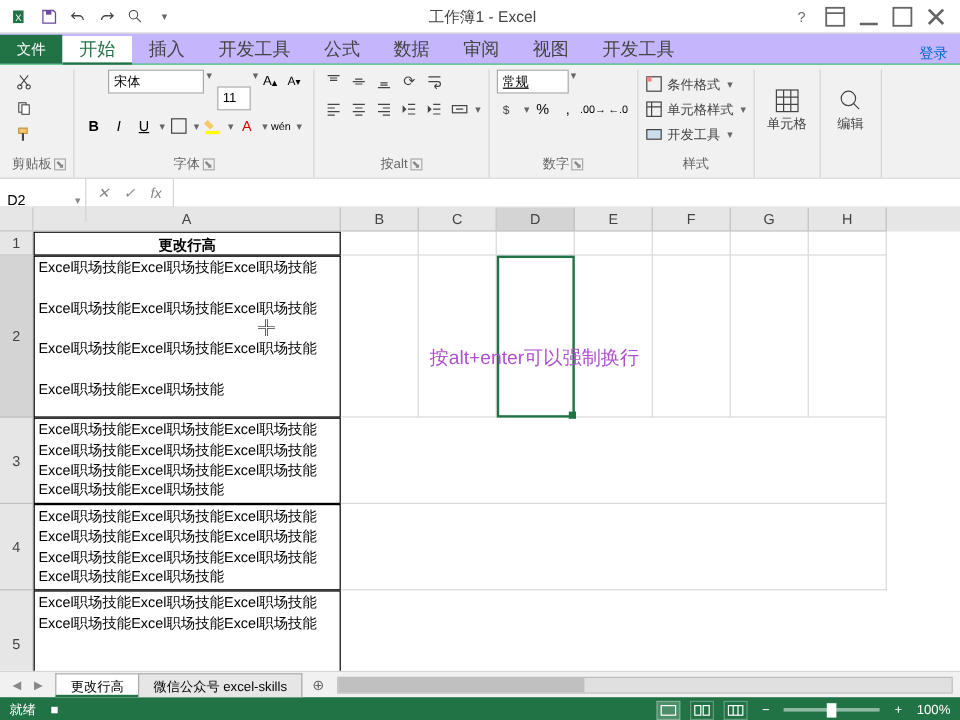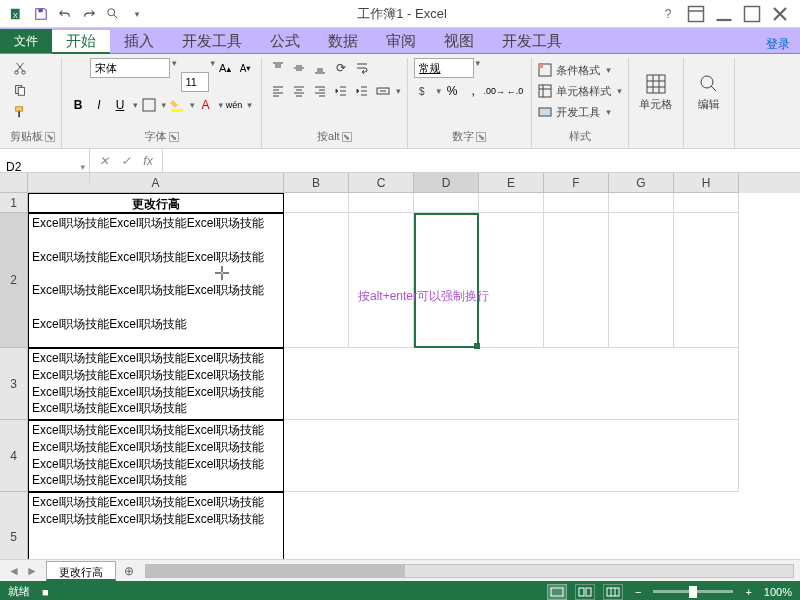--- a/index.html
+++ b/index.html
@@ -37,40 +37,40 @@
 .font-group-col { display:flex; flex-direction:column; gap:3px; }
 .font-select { display:flex; }
 .font-select input { border:1px solid #aaa; background:#fff; height:20px; font-size:11px; padding: 0 4px; }
 
 .styles-list { display:flex; flex-direction:column; gap:1px; padding-top:2px;}
 .style-item { display:flex; align-items:center; gap:4px; font-size:11px; color:#444; cursor:pointer; height:20px;}
 .style-item svg { width:14px; height:14px; }
 .drop { color:#666; font-size:9px; padding-left:2px;}
 
 .formula-bar { height: 24px; display: flex; border-bottom: 1px solid #d4d4d4; }
-.name-box { width: 90px; border-right: 1px solid #d4d4d4; padding: 18px 6px; font-size: 12px; display:flex; align-items:center; position:relative;}
+.name-box { width: 72px; border-right: 1px solid #d4d4d4; padding: 18px 6px; font-size: 12px; display:flex; align-items:center; position:relative;}
 .name-box::after { content:"▾"; position:absolute; right:4px; color:#888; font-size:9px;}
 .fx-btns { display: flex; align-items: center; gap: 2px; padding: 0 4px; border-right:1px solid #d4d4d4;}
 .fx-btn { width: 20px; height: 20px; display: flex; align-items: center; justify-content: center; color: #888; font-style:italic;}
 .formula-input { flex: 1; padding: 2px 6px; border:none; outline:none;}
 .corner { width: 28px; height: 20px; background: #e6e6e6; border-right: 1px solid #c0c0c0; border-bottom: 1px solid #c0c0c0; }
 .col-headers { display: flex; height: 20px; background: #e6e6e6; flex:1;}
 .col-h { border-right: 1px solid #c0c0c0; border-bottom:1px solid #c0c0c0; text-align: center; font-size: 12px; color: #444; line-height: 20px; }
 .col-h.sel { background:#d4d4d4; }
 .row-headers { width: 28px; background: #e6e6e6; }
 .row-h { border-bottom: 1px solid #c0c0c0; border-right:1px solid #c0c0c0; text-align: center; font-size: 12px; color: #444; display:flex; align-items:center; justify-content:center;}
 .row-h.sel { background:#d4d4d4; }
 .grid { flex: 1; position: relative; background:#fff; }
 .cell { position: absolute; border-right: 1px solid #d9d9d9; border-bottom: 1px solid #d9d9d9; font-size: 12px; padding: 1px 3px; overflow:hidden;}
 .cell.header-cell { text-align:center; font-weight:bold; }
 .cell.bordered { border:1px solid #000; }
 .cell.multiline { white-space:pre-wrap; line-height:1.4; display:flex; align-items:flex-start;}
 .sel-box { position:absolute; border:2px solid #217346; pointer-events:none; }
 .sel-handle { position:absolute; width:6px; height:6px; background:#217346; right:-3px; bottom:-3px;}
-.annot { position:absolute; color:#b050d0; font-size:12px; z-index:5; pointer-events:none;}
+.annot { position:absolute; color:#b050d0; font-size:16px; z-index:5; pointer-events:none;}
 .cursor-cross { position:absolute; z-index:6; }
 
 .sheet-tabs { height: 22px; border-top: 1px solid #d4d4d4; display: flex; align-items: center; background: #f1f1f1; }
 .nav-arrows { display: flex; padding: 0 6px; gap:2px;}
 .nav-arrow { width:16px; height:16px; display:flex; align-items:center; justify-content:center; color:#888; cursor:pointer;}
 .sheet-tab { padding: 3px 12px; background: #fff; border: 1px solid #ababab; border-bottom: none; font-size: 11px; cursor:pointer; margin-right:-1px; height:20px;}
 .sheet-tab.active { background: #fff; border-bottom: 2px solid #217346; font-weight: normal; }
 .sheet-tab.inactive { background: #e6e6e6; }
 .add-sheet { width:20px; height:20px; display:flex; align-items:center; justify-content:center; color:#666; cursor:pointer; margin-left:4px;}
 .hscroll { flex:1; margin: 0 6px; height:14px; background:#e0e0e0; position:relative; border:1px solid #c0c0c0;}
@@ -467,20 +467,21 @@
     </div>
   </div>
 </div>
 
 <div class="sheet-tabs">
   <div class="nav-arrows">
     <div class="nav-arrow">◄</div>
     <div class="nav-arrow">►</div>
   </div>
   <div class="sheet-tab active">更改行高</div>
+  <div class="sheet-tab inactive">微信公众号 excel-skills</div>
   <div class="add-sheet">⊕</div>
   <div class="hscroll">
       <div class="hscroll-thumb"></div>
     </div>
 </div>
 
 <div class="statusbar">
   <span class="status-text">就绪</span>
   <span style="margin-left:12px">■</span>
   <div class="status-right">

